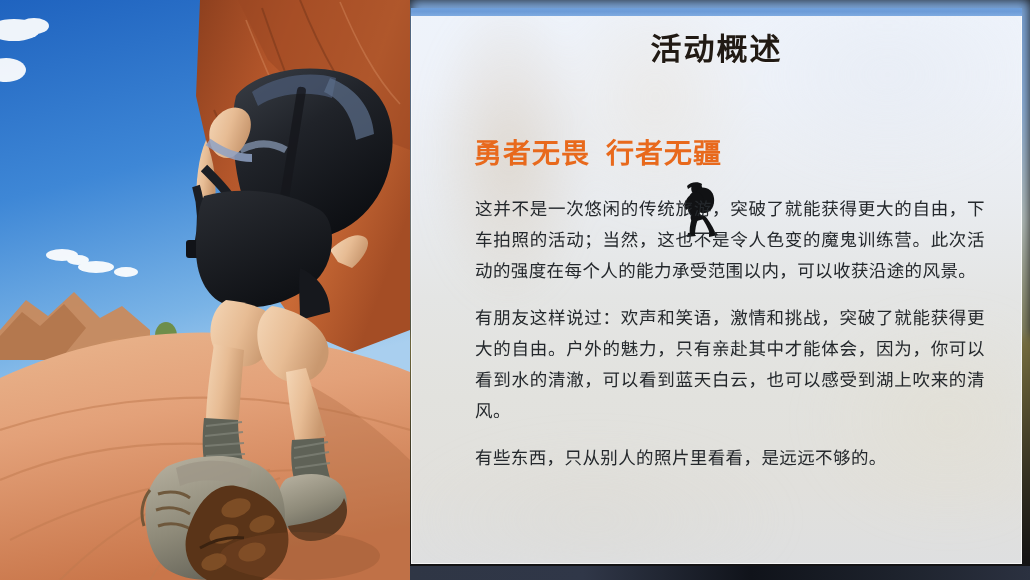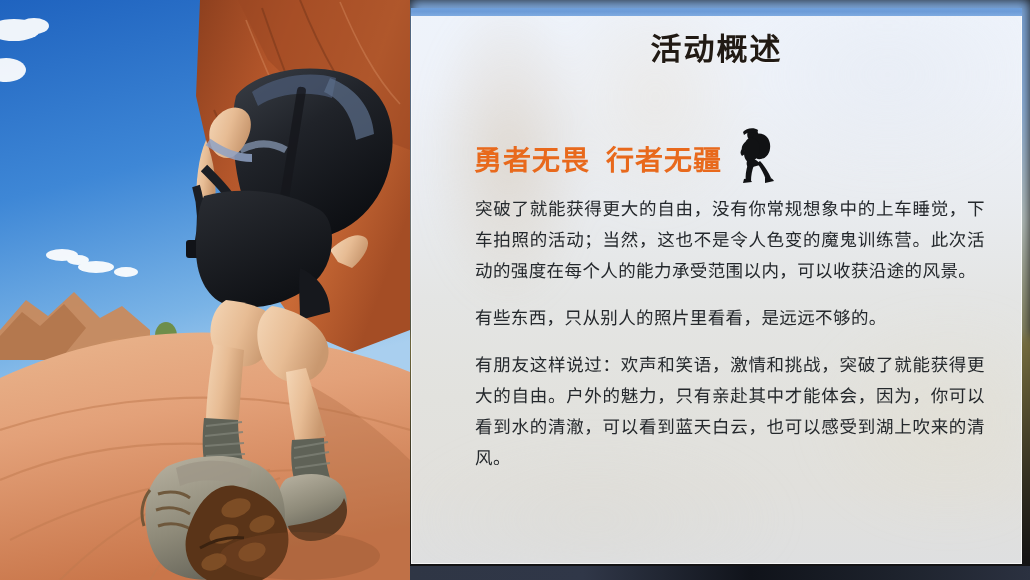--- a/index.html
+++ b/index.html
@@ -102,22 +102,23 @@
     font-weight: bold;
     letter-spacing: 2px;
     color: #211a14;
     text-shadow: 0 1px 0 rgba(255,255,255,.5);
   }
 
   .subtitle-row {
     position:absolute;
     left: 63px; top: 123px;
     display:flex;
-    align-items:center;
+    align-items:flex-end;
     gap: 14px;
+    flex-direction: column;
   }
   .subtitle {
     font-family: "Liberation Serif", "DejaVu Serif", serif;
     font-size: 28px;
     font-weight: bold;
     color: #e8691c;
     letter-spacing: 1px;
     white-space: pre;
   }
   .hiker-icon { display:block; width:42px; height:58px; margin-top:-4px; }
@@ -342,23 +343,23 @@
               <path d="M12 37 C10 43 9 49 10 54 L15 54 C15 49 16 43 18 38 Z"></path>
               <path d="M8 52 C11 51 15 52 16 55 L7 56 Z"></path>
 
               <path d="M21 36 C25 41 28 47 30 53 L35 51 C32 44 28 38 24 34 Z"></path>
               <path d="M29 51 C33 50 37 51 38 54 L29 56 Z"></path>
             </g>
           </svg>
         </div>
 
         <div class="body-copy">
-          <p>突破了就能获得更大的自由，没有你常规想象中的上车睡觉，下车拍照的活动；当然，这也不是令人色变的魔鬼训练营。此次活动的强度在每个人的能力承受范围以内，可以收获沿途的风景。</p>
+          <p>这并不是一次悠闲的传统旅游，突破了就能获得更大的自由，下车拍照的活动；当然，这也不是令人色变的魔鬼训练营。此次活动的强度在每个人的能力承受范围以内，可以收获沿途的风景。</p>
+          <p>有朋友这样说过：欢声和笑语，激情和挑战，突破了就能获得更大的自由。户外的魅力，只有亲赴其中才能体会，因为，你可以看到水的清澈，可以看到蓝天白云，也可以感受到湖上吹来的清风。</p>
           <p>有些东西，只从别人的照片里看看，是远远不够的。</p>
-          <p>有朋友这样说过：欢声和笑语，激情和挑战，突破了就能获得更大的自由。户外的魅力，只有亲赴其中才能体会，因为，你可以看到水的清澈，可以看到蓝天白云，也可以感受到湖上吹来的清风。</p>
         </div>
 
       </div>
     </div>
 
     <div class="bottom-strip"></div>
   </div>
 
 </div>
 

